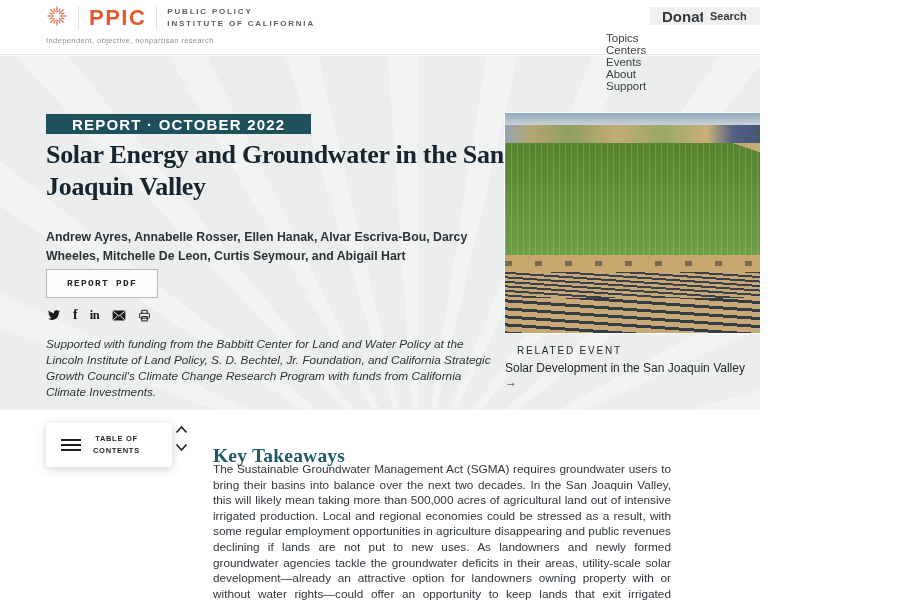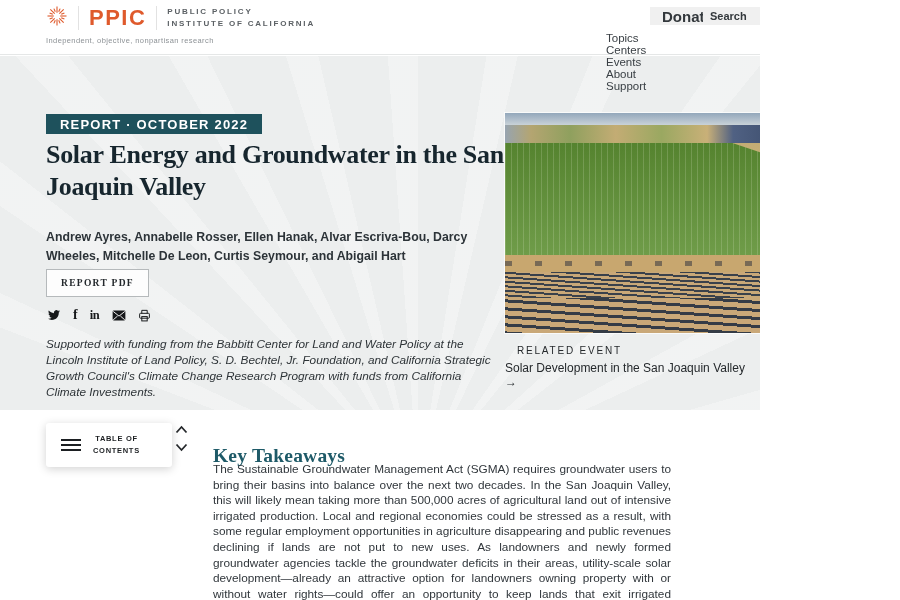--- a/index.html
+++ b/index.html
@@ -22,25 +22,25 @@
   .search-box input::placeholder { color:#33383c; opacity:1; }
   .main-nav { position:absolute; left:606px; top:32px; width:216px; display:flex; justify-content:space-between;flex-direction:column; }
   .main-nav a { font-size:11.5px; color:#3a4045; text-decoration:none; }
 
   
   .hero { position:absolute; top:56px; left:0; right:0; height:354px; background:#eceeee; overflow:hidden; }
   .hero::before { content:""; position:absolute; inset:0; opacity:.55; background:
     repeating-conic-gradient(from 282deg at 55% 122%, rgba(255,255,255,0) 0 9deg, rgba(255,255,255,.55) 9deg 13deg); }
   .hero > * { position:relative; z-index:1; }
 
-  .report-badge { position:absolute; left:46px; top:58px; display:inline-flex; align-items:center; height:20px; padding:0 14px; background:#1e515c; color:#fff; font-size:13px; font-weight:bold; letter-spacing:1.2px; }
+  .report-badge { position:absolute; left:46px; top:58px; display:inline-flex; align-items:center; height:20px; padding:0 26px; background:#1e515c; color:#fff; font-size:15px; font-weight:bold; letter-spacing:1.2px; }
   .page-title { position:absolute; left:46px; top:83px; width:480px; font-family:"Liberation Serif", serif; font-weight:600; font-size:26px; line-height:1.22; letter-spacing:-.3px; color:#17262e; }
   .page-subtitle { position:absolute; left:46px; top:149px; width:470px; font-size:15.5px; color:#8f969b; }
   .authors { position:absolute; left:46px; top:172px; width:448px; font-size:12.3px; font-weight:bold; color:#2c3338; line-height:1.55; }
-  .report-pdf-btn { position:absolute; left:46px; top:213px; background:#fdfdfd; border:1px solid #b5b9bb; padding:8px 14px; font-family:Liberation Serif, serif; font-size:9.5px; font-weight:bold; letter-spacing:1.3px; color:#23282c; cursor:pointer; }
+  .report-pdf-btn { position:absolute; left:46px; top:213px; background:#fdfdfd; border:1px solid #b5b9bb; padding:8px 20px; font-family:Liberation Mono, monospace; font-size:9.5px; font-weight:bold; letter-spacing:1.3px; color:#23282c; cursor:pointer; }
   .share-row { position:absolute; left:47px; top:251px; display:flex; align-items:center; gap:12px; }
   .share-row .icon-btn, .share-col .icon-btn { background:none; border:0; padding:0; cursor:pointer; color:#16181a; display:flex; align-items:center; justify-content:center; }
   .fb-glyph { font-size:14px; font-weight:bold; color:#16181a; font-family:"Liberation Serif",serif; }
   .li-glyph { font-size:12.5px; font-weight:bold; color:#16181a; letter-spacing:-.3px;font-family:Liberation Serif, serif; }
   .funding-note { position:absolute; left:46px; top:281px; width:450px; font-style:italic; font-size:11.8px; line-height:1.35; color:#2e3438; }
 
   
   .hero-image { position:absolute; left:505px; top:57px; width:326px; height:220px; overflow:hidden; box-shadow:0 0 0 1px rgba(255,255,255,.7); }
   .img-sky { position:absolute; top:0; left:0; right:0; height:12px; background:linear-gradient(#93a7bb,#c9d2d8); }
   .img-horizon { position:absolute; top:12px; left:0; right:0; height:18px;

